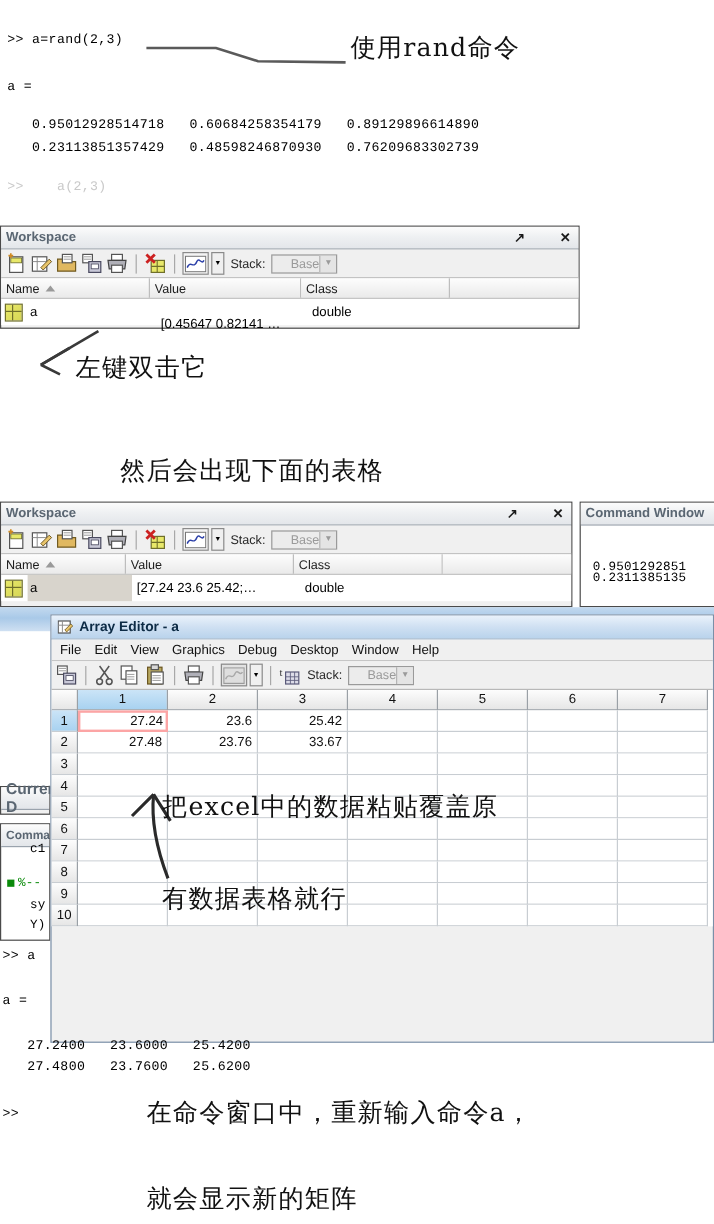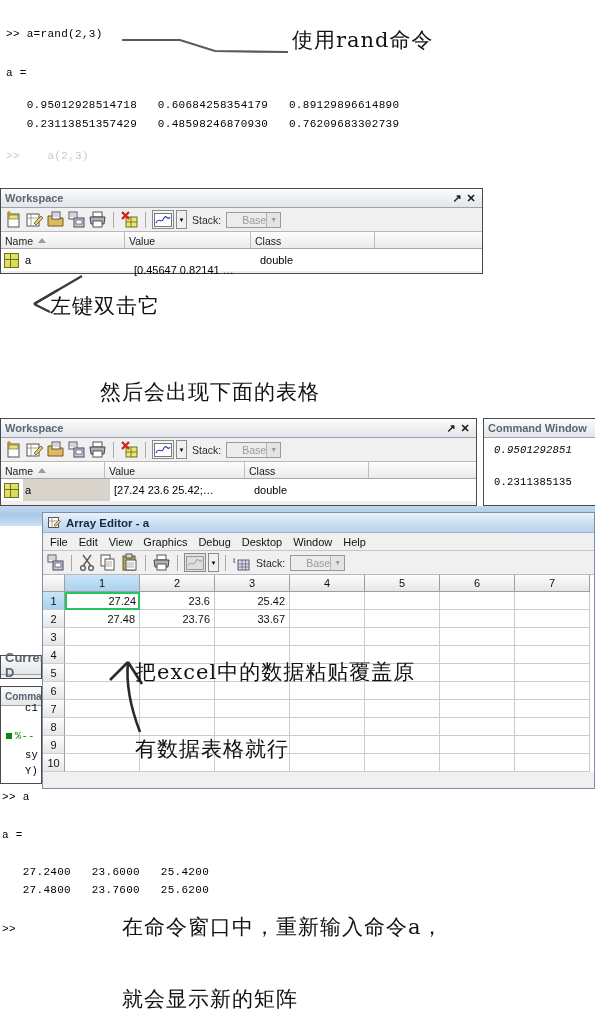--- a/index.html
+++ b/index.html
@@ -48,20 +48,21 @@
   .win-title {
     height: 19px;
     display: flex; align-items: center;
     padding: 0 4px;
     font-size: 11px;
     font-weight: bold;
     color: #5a6672;
     background: linear-gradient(to bottom, #fcfcfc 0%, #eef0f2 48%, #e3e6ea 100%);
     border-bottom: 1px solid #9aa3ad;
     box-sizing: border-box;
+    gap: 24px;
   }
   .title-spacer { flex: 1; }
   .tbtn {
     width: 14px; height: 14px;
     display: flex; align-items: center; justify-content: center;
     font-size: 11px; color: #1a1a1a; font-weight: bold;
   }
 
   
   .toolbar {
@@ -219,21 +220,21 @@
     display: flex; align-items: center; justify-content: flex-end;
     padding-right: 4px;
     background: #fff;
     border-right: 1px solid #c8cdd2;
     border-bottom: 1px solid #c8cdd2;
     box-sizing: border-box;
     flex: none;
     color: #111;
   }
   .ae-cell.active {
-    border: 2px solid #22c55e;
+    border: 2px solid #fca5a5;
     padding-right: 2px;
   }
 
   
   .menubar {
     height: 18px;
     display: flex; align-items: center;
     gap: 11px;
     padding: 0 7px;
     background: #f0f0f0;
@@ -353,21 +354,21 @@
     <span class="ws-cell" style="width:126px;margin-top:19px;">[0.45647 0.82141 …</span>
     <span class="ws-cell" style="width:124px;">double</span>
   </div>
 </div>
 
 <svg class="abs" style="left:20px; top:274px;" width="70" height="48">
   <path d="M62,2 L14,30" stroke="#3a3a3a" stroke-width="2.2" fill="none"></path>
   <path d="M14,30 L38,16 M14,30 L30,38" stroke="#3a3a3a" stroke-width="2.2" fill="none"></path>
 </svg>
 
-<div class="abs anno" style="left:50px; top:292px;">左键双击它</div>
+<div class="abs anno" style="left:63px; top:292px;">左键双击它</div>
 
 <div class="abs anno" style="left:100px; top:378px;">然后会出现下面的表格</div>
 
 <div class="abs win" style="left:0px; top:418px; width:477px; height:88px;">
 
   <div class="win-title">
     <span>Workspace</span>
     <span class="title-spacer"></span>
     <span class="tbtn">↗</span>
     <span class="tbtn">✕</span>
@@ -448,40 +449,40 @@
     <span class="ws-cell" style="width:87px; padding-left:2px; background:#d8d4cc;">a</span>
     <span class="ws-cell" style="width:140px;">[27.24 23.6 25.42;…</span>
     <span class="ws-cell" style="width:124px;">double</span>
   </div>
 </div>
 
 <div class="abs win" style="left:483px; top:418px; width:120px; height:88px; background:#fff;">
   <div class="win-title">
     <span>Command Window</span>
   </div>
-  <div class="abs mono-sm" style="left:10px; top:25px;font-style:italic;">0.9501292851</div>
+  <div class="abs mono-sm" style="left:10px; top:48px;">0.9501292851</div>
   <div class="abs mono-sm" style="left:10px; top:57px;">0.2311385135</div>
 </div>
 
 <div class="abs desk-band" style="left:0px; top:506px; width:595px; height:20px;"></div>
 
 <div class="abs win" style="left:0px; top:655px; width:42px; height:24px; background:#f0f0f0;">
   <div class="win-title" style="font-size:13px;">Current D</div>
 </div>
 
 <div class="abs win" style="left:0px; top:686px; width:42px; height:98px; background:#fff;">
   <div class="win-title" style="font-size:10px;">Comman</div>
   <div class="abs mono-sm" style="left:24px; top:15px;">c1</div>
   <div class="abs mono-sm" style="left:14px; top:43px; color:#0a8a0a;">%--</div>
   <div class="abs" style="left:5px; top:46px; width:6px; height:6px; background:#0a8a0a;"></div>
   <div class="abs mono-sm" style="left:24px; top:62px;">sy</div>
   <div class="abs mono-sm" style="left:24px; top:78px;">Y)</div>
 </div>
 
-<div class="abs" style="left:42px; top:512px; width:553px; height:277px;
+<div class="abs" style="left:42px; top:512px; width:553px; height:357px;
             background:#f0f0f0; border:1px solid #7a8fa8; box-sizing:border-box;">
 
   <div style="height:20px; display:flex; align-items:center; padding-left:5px; gap:5px;
               background:linear-gradient(to bottom,#eaf2fb 0%,#cfe0f2 50%,#b9d3ec 100%);
               border-bottom:1px solid #9ab3cc; box-sizing:border-box;">
     <span>
       <svg width="13" height="13" viewBox="0 0 13 13">
         <rect x="0.5" y="1.5" width="10" height="10" fill="#fff" stroke="#555"></rect>
         <path d="M0.5,5 H10.5 M4,1.5 V11.5" stroke="#8a8a8a" stroke-width="0.8"></path>
         <path d="M6,9 L11,4 L12.6,5.6 L7.6,10.6 Z" fill="#e8c46a" stroke="#6a5520" stroke-width="0.7"></path>

